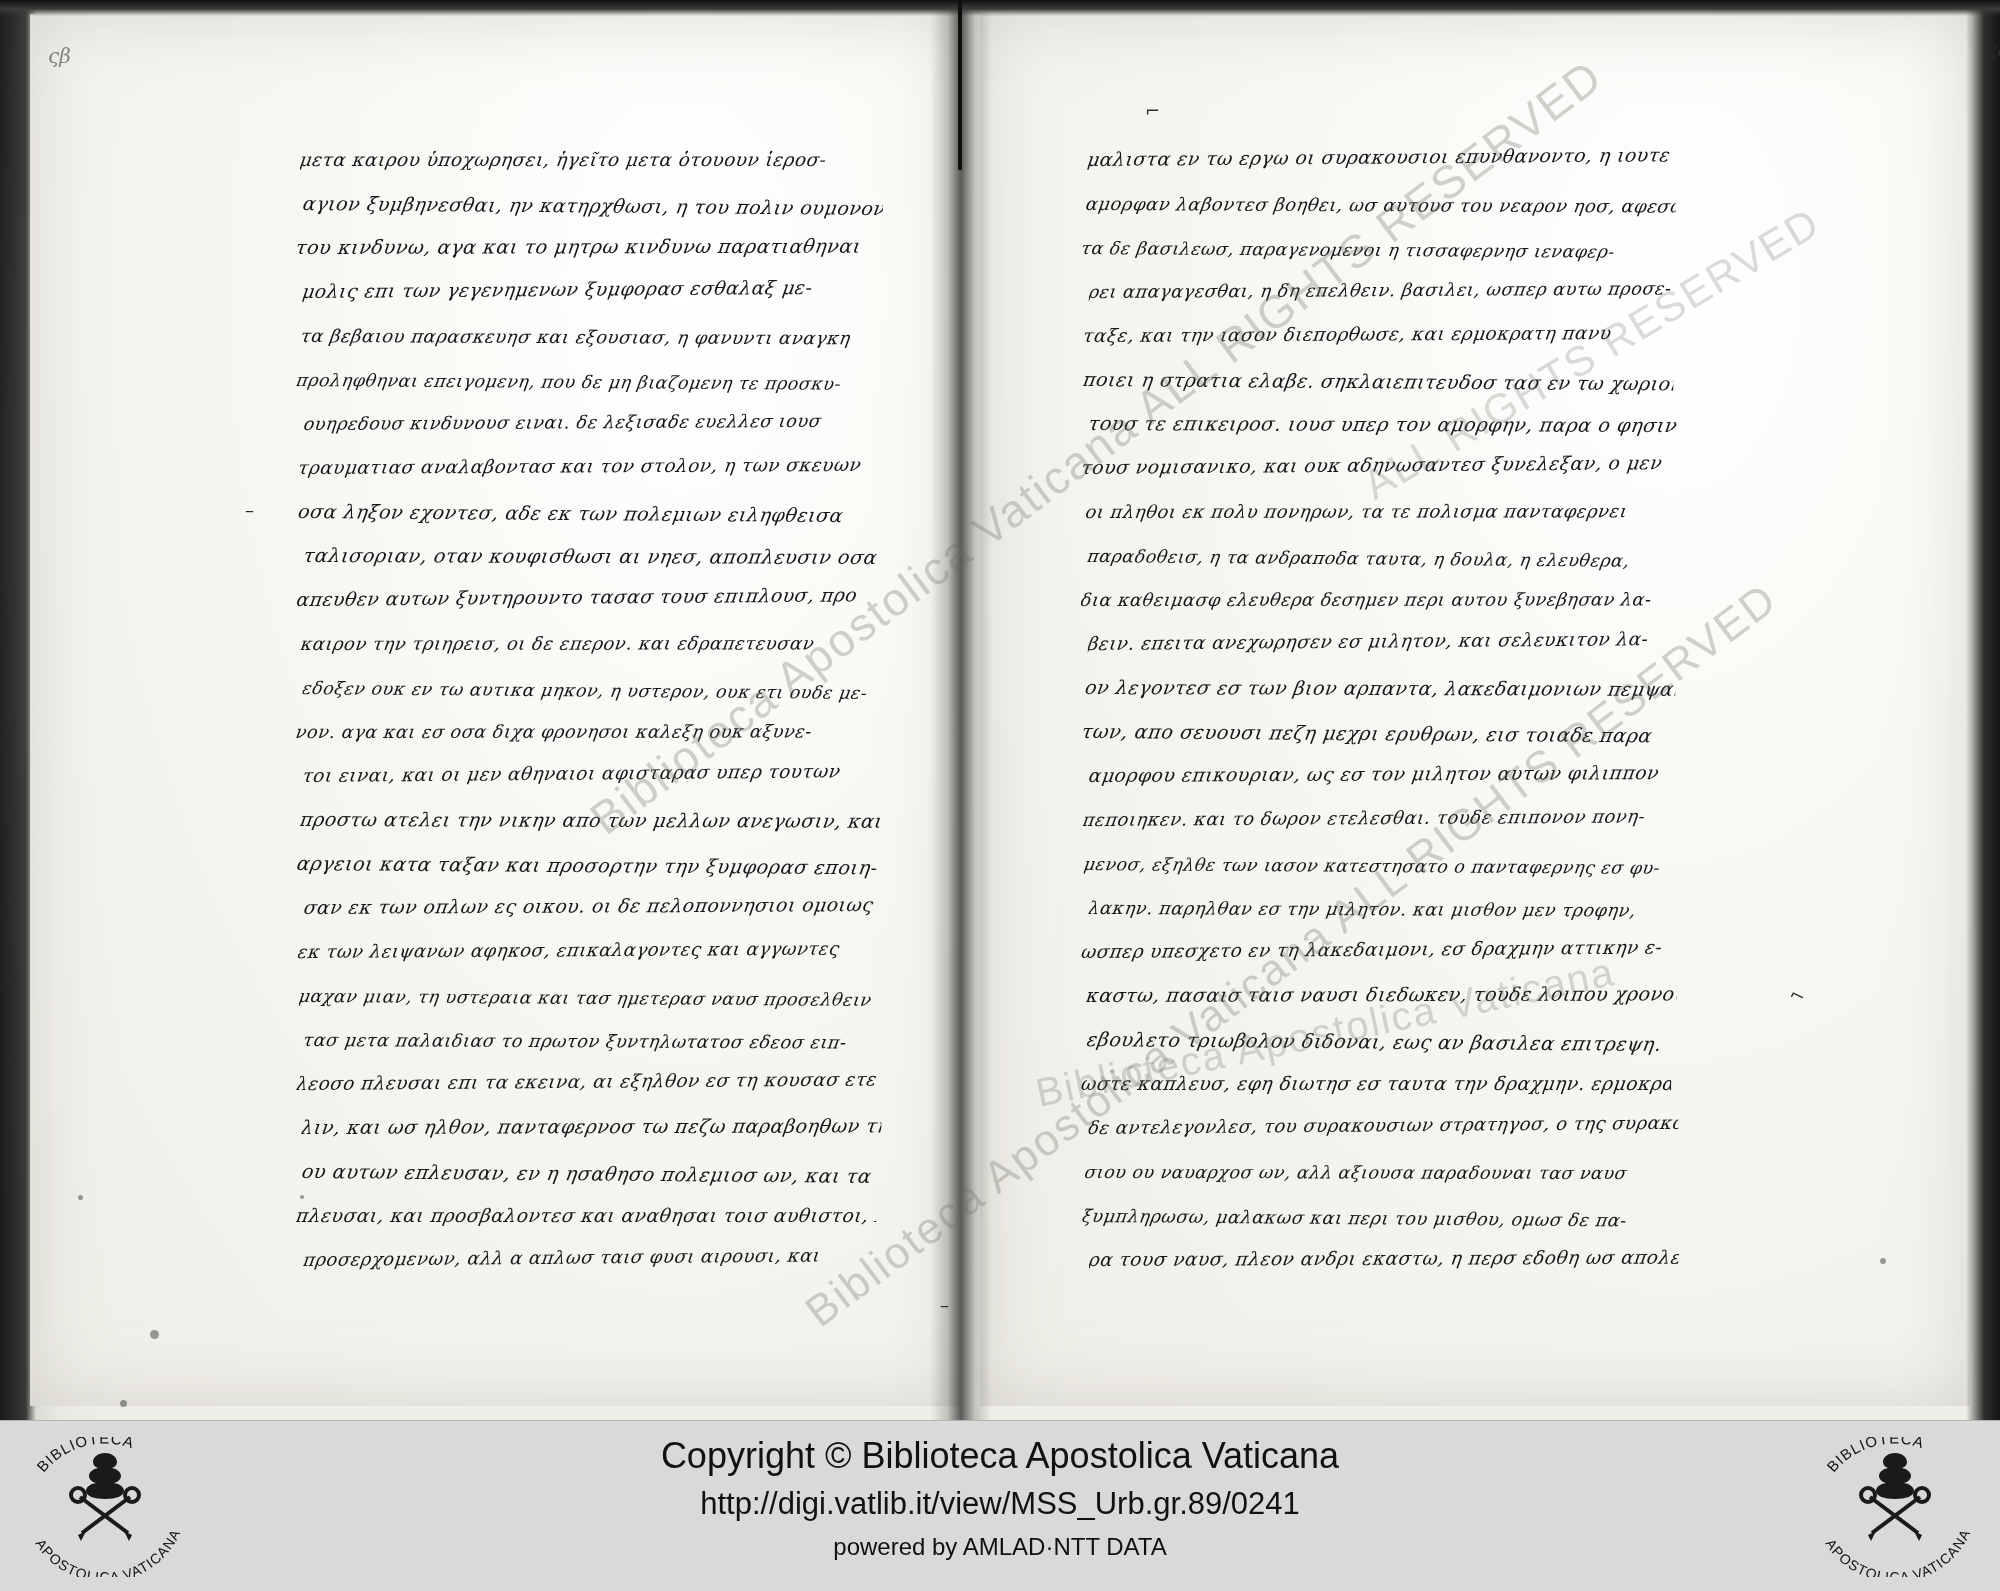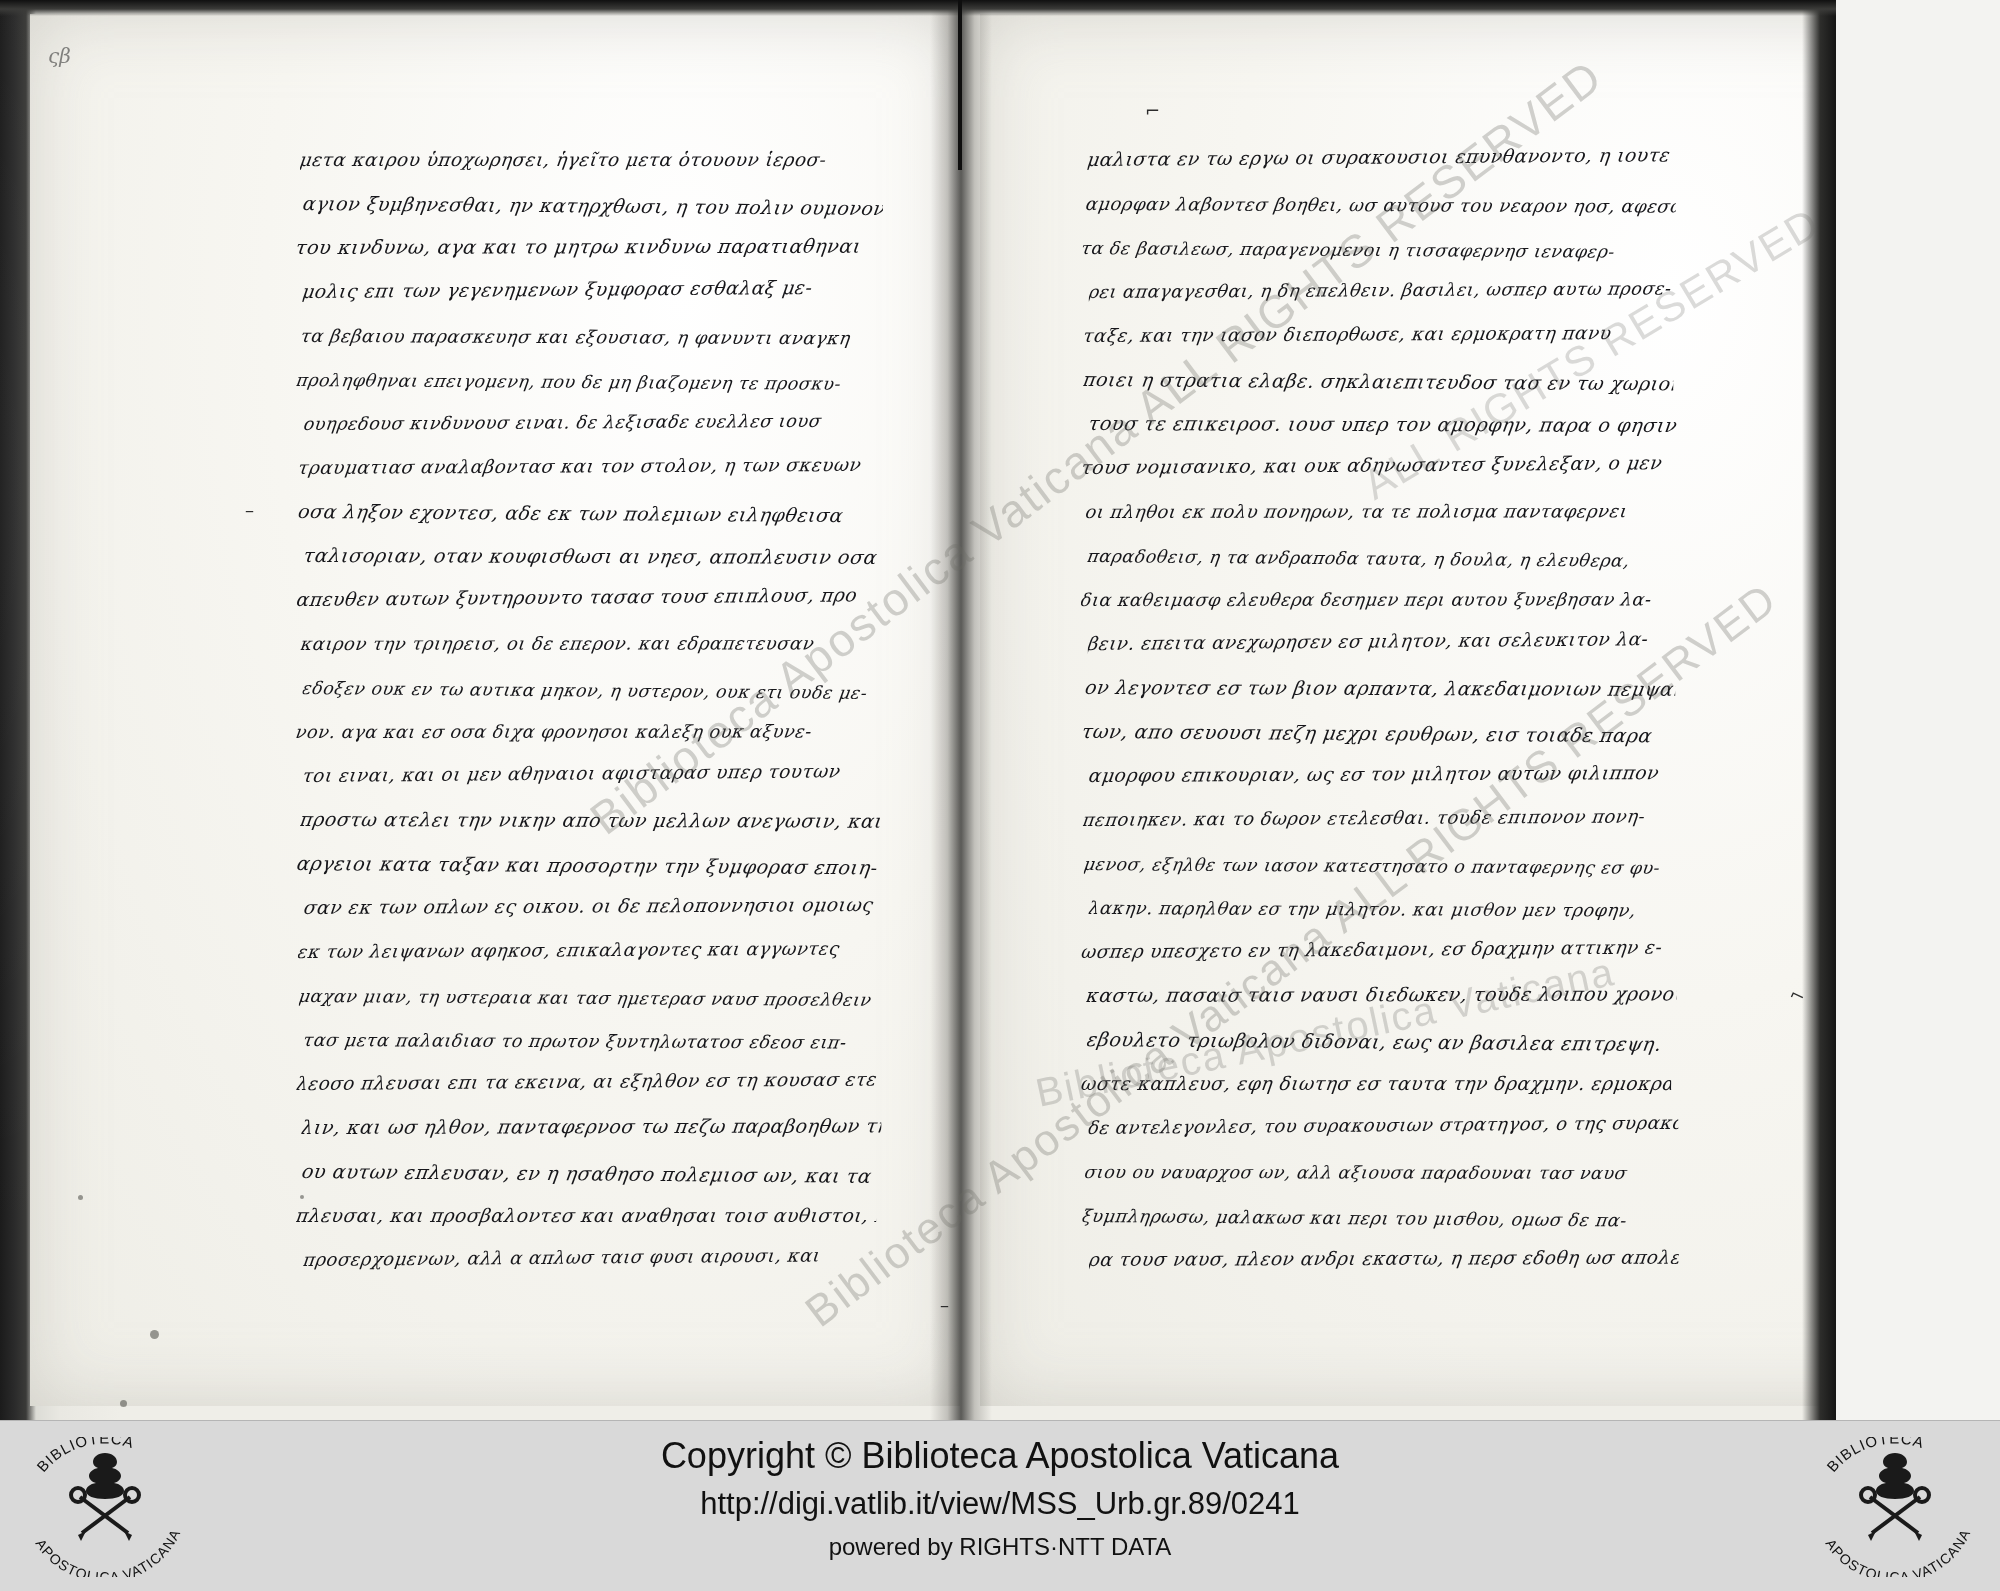--- a/index.html
+++ b/index.html
@@ -19,21 +19,21 @@
     position: relative;
     width: 2000px;
     height: 1591px;
     background: #f3f3f1;
   }
 
   
   #plate {
     position: absolute;
     left: 0; top: 0;
-    width: 1836px;
+    width: 2000px;
     height: 1420px;
     background:
       radial-gradient(ellipse at 20% 35%, rgba(255,255,255,0.05), rgba(0,0,0,0) 60%),
       linear-gradient(90deg, #1b1b1b 0px, #2a2a2a 14px, #3a3a38 26px, #dcdcd6 36px, #e9e8e2 60px, #efeee8 120px);
     overflow: hidden;
   }
   
   #plate::after {
     content: "";
     position: absolute;
@@ -318,21 +318,21 @@
         </text>
         <text font-family="Liberation Sans, sans-serif" font-size="14" fill="#111" letter-spacing="1">
           <textPath href="#arcBotL" startOffset="14%">APOSTOLICA VATICANA</textPath>
         </text>
       </svg>
     </div>
 
     <div id="footer-center">
       <div id="copyright">Copyright © Biblioteca Apostolica Vaticana</div>
       <div id="url">http://digi.vatlib.it/view/MSS_Urb.gr.89/0241</div>
-      <div id="powered">powered by RIGHTS·NTT DATA</div>
+      <div id="powered">powered by AMLAD·NTT DATA</div>
     </div>
 
     <div class="seal" id="seal-right">
       <svg width="190" height="140" viewBox="0 0 190 140">
         <g fill="#1a1a1a">
           <path d="M95 16c-7 0-12 4-12 9 0 3 2 5 5 6-5 1-9 4-9 8 0 3 3 6 7 7-6 1-10 4-10 8 0 5 8 8 19 8s19-3 19-8c0-4-4-7-10-8 4-1 7-4 7-7 0-4-4-7-9-8 3-1 5-3 5-6 0-5-5-9-12-9z"></path>
           <path d="M70 60 L118 96" stroke="#1a1a1a" stroke-width="4" fill="none"></path>
           <path d="M120 60 L72 96" stroke="#1a1a1a" stroke-width="4" fill="none"></path>
           <circle cx="68" cy="58" r="7" fill="none" stroke="#1a1a1a" stroke-width="4"></circle>
           <circle cx="122" cy="58" r="7" fill="none" stroke="#1a1a1a" stroke-width="4"></circle>

